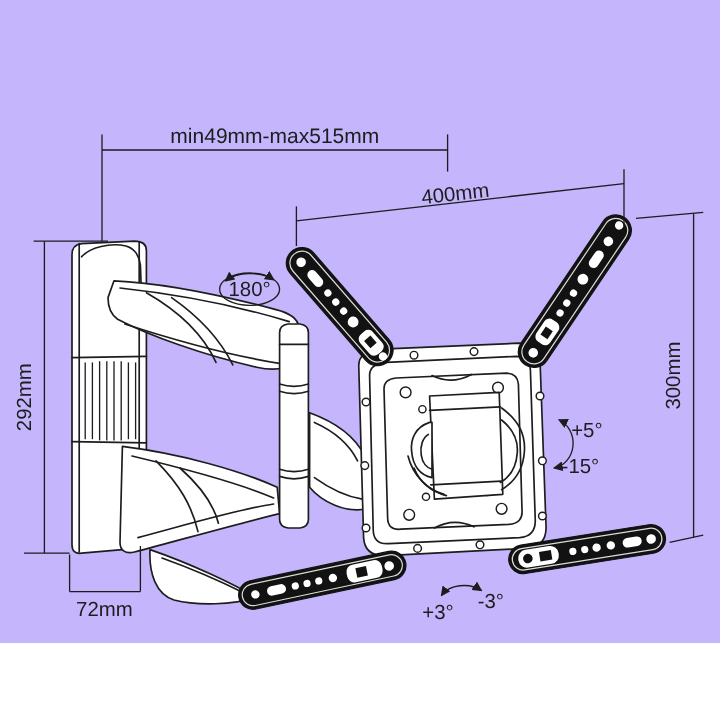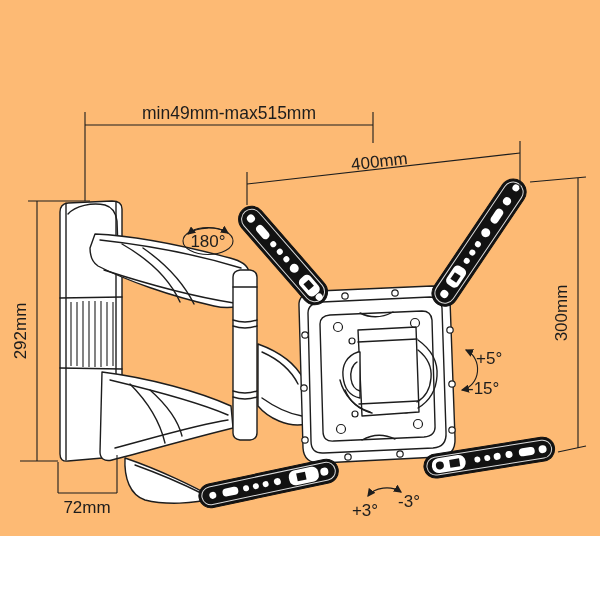--- a/index.html
+++ b/index.html
@@ -1,20 +1,20 @@
 <!DOCTYPE html>
 <html><head>
 <meta charset="utf-8">
 <style>
   html, body { margin: 0; padding: 0; background: #ffffff; }
   .stage {
     position: relative;
     width: 600px;
     height: 536px;
-    background: #fdba74;
+    background: #c4b5fd;
     overflow: hidden;
   }
   svg { display: block; }
   .dwg { stroke: #1d1d1d; stroke-width: 1.4; fill: none; stroke-linecap: round; stroke-linejoin: round; }
   .dwg-fill { stroke: #1d1d1d; stroke-width: 1.4; fill: #ffffff; stroke-linejoin: round; }
   .dim { stroke: #1d1d1d; stroke-width: 1.1; fill: none; }
   .blackbar { fill: #121212; stroke: #121212; stroke-width: 1; }
   .bar-inner { fill: none; stroke: #ffffff; stroke-width: 1; opacity: 0.85; }
   .hole { fill: #ffffff; stroke: none; }
   .hole-dark { fill: #121212; stroke: none; }

